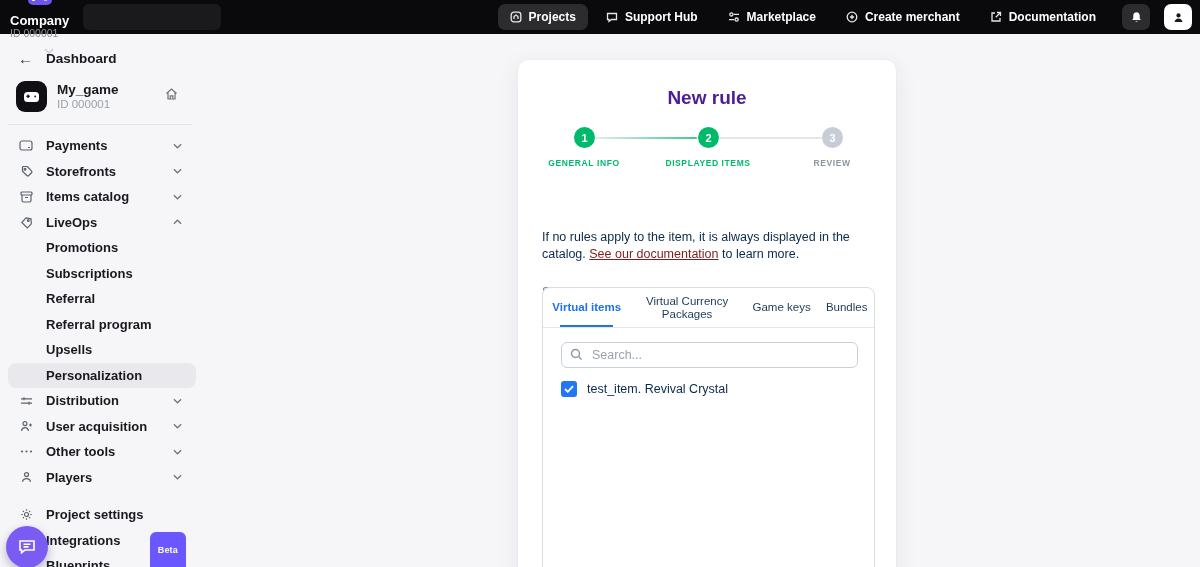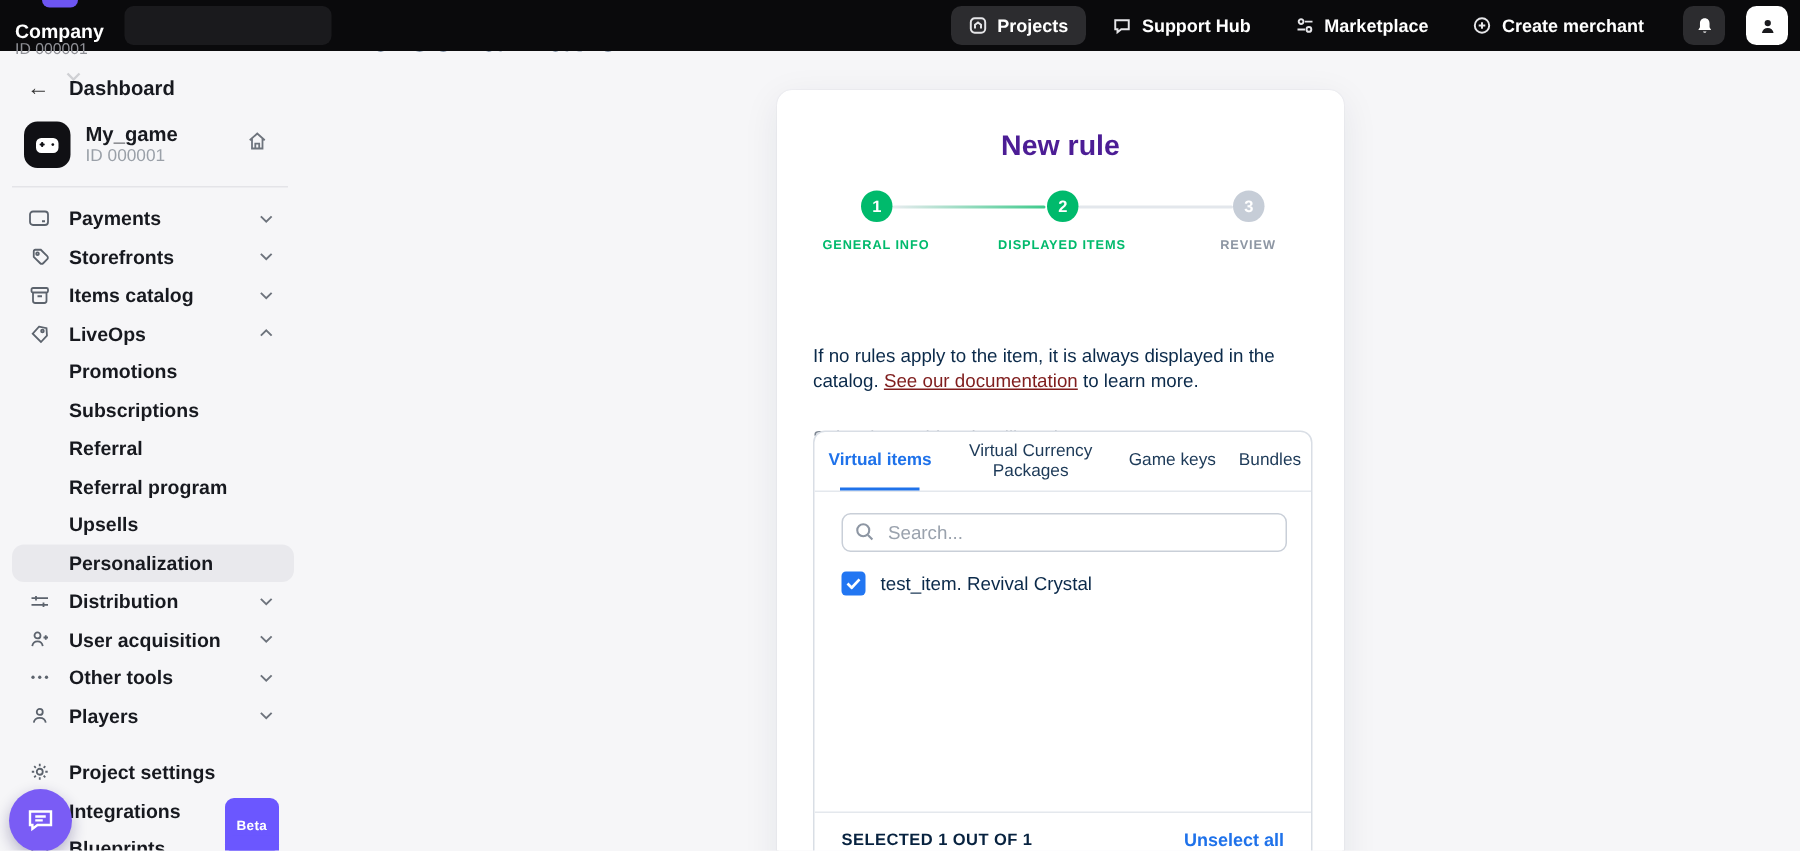--- a/index.html
+++ b/index.html
@@ -210,20 +210,29 @@
     </div>
     <div class="topnav-btn">
       <span class="ic">
         <svg width="12" height="12" viewBox="0 0 12 12" fill="none" stroke="currentColor" stroke-width="1.3">
             <circle cx="6" cy="6" r="4.8"></circle>
             <path d="M6 3.8v4.4M3.8 6h4.4"></path>
           </svg>
       </span>
       <span>Create merchant</span>
     </div>
+    <div class="topnav-btn">
+      <span class="ic">
+        <svg width="12" height="12" viewBox="0 0 12 12" fill="none" stroke="currentColor" stroke-width="1.3">
+            <path d="M5 2H2v8h8V7"></path>
+            <path d="M7 1.5h3.5V5M10.5 1.5L5.8 6.2"></path>
+          </svg>
+      </span>
+      <span>Documentation</span>
+    </div>
     <div class="icon-btn">
       <span>
         <svg width="13" height="13" viewBox="0 0 13 13" fill="#fff">
             <path d="M6.5 1.2c-2 0-3.2 1.5-3.2 3.4v2.6L2.2 9h8.6L9.7 7.2V4.6c0-1.9-1.2-3.4-3.2-3.4z"></path>
             <path d="M5.3 10a1.3 1.3 0 0 0 2.4 0z"></path>
           </svg>
       </span>
     </div>
     <div class="icon-btn light">
       <span>
@@ -477,18 +486,14 @@
 
     <div class="item-row">
       <span class="checkbox">
         <svg width="10" height="8" viewBox="0 0 10 8" fill="none" stroke="#fff" stroke-width="1.8">
             <path d="M1 4l2.8 2.8L9 1.2"></path>
           </svg>
       </span>
       <span class="item-label">test_item. Revival Crystal</span>
     </div>
 
-    <div class="box-footer">
-      <span class="sel-count">SELECTED 1 OUT OF 1</span>
-      <span class="unselect">Unselect all</span>
-    </div>
   </div>
 </div>
 
 </body></html>

